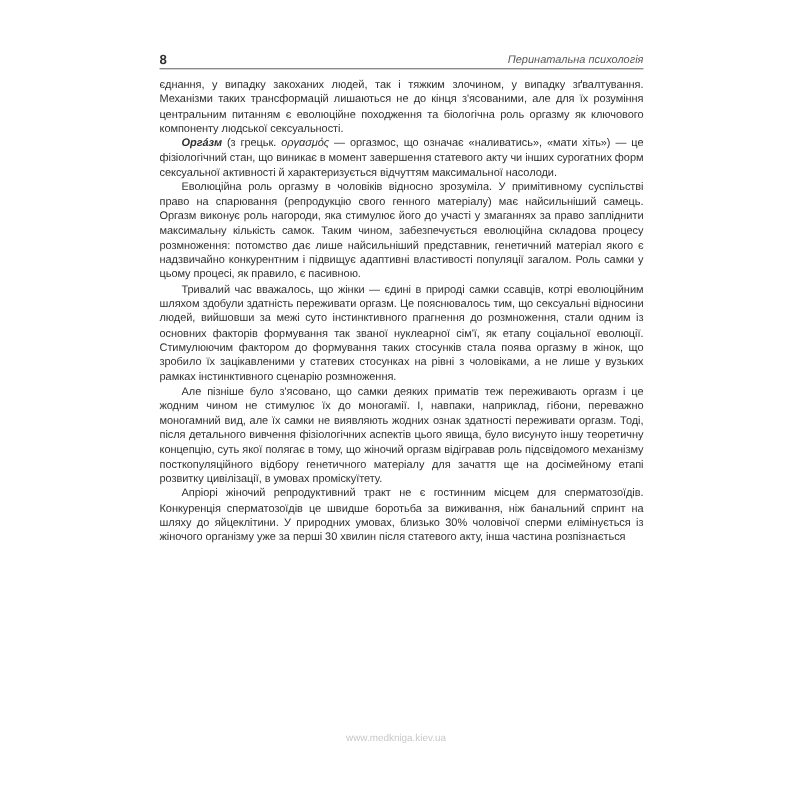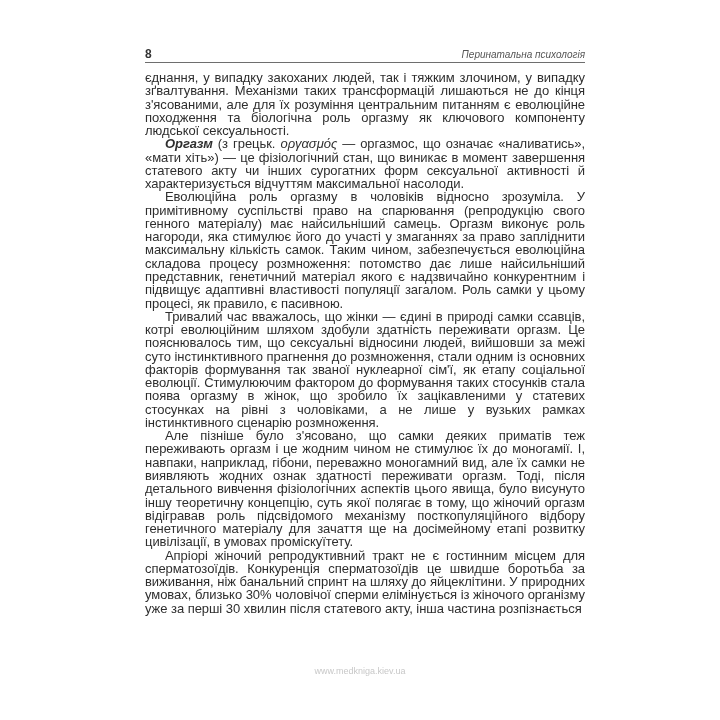--- a/index.html
+++ b/index.html
@@ -9,21 +9,21 @@
     font-family: "Liberation Sans", sans-serif; color: #2e2e2e;
   }
   .running-head {
     display: flex; justify-content: space-between; align-items: flex-end;
     border-bottom: 1.5px solid #6e6e6e; padding-bottom: 1px; height: 17px;
   }
   .page-num { font-weight: bold; font-size: 12px; color: #333; line-height: 14px; }
   .book-title { font-style: italic; font-size: 10px; color: #555; line-height: 12px; }
   .body-text {
     margin-top: 8px;
-    font-size: 13px; line-height: 13.26px; text-align: justify;
+    font-size: 10px; line-height: 13.26px; text-align: justify;
     letter-spacing: -0.05px;
   }
   .body-text p { margin: 0; text-indent: 20px; }
   .body-text p.cont { text-indent: 0; }
   .term { font-weight: bold; font-style: italic; }
   .greek { font-style: italic; }
   .watermark {
     position: absolute; left: 0; width: 720px; top: 666px; text-align: center;
     font-family: "Liberation Sans", sans-serif; font-size: 9px; color: #c8c8c8;
   }
@@ -35,21 +35,21 @@
   <div class="running-head">
     <span class="page-num">8</span>
     <span class="book-title">Перинатальна психологія</span>
   </div>
 
   <div class="body-text">
     <p class="cont">
       <span>єднання, у випадку закоханих людей, так і тяжким злочином, у випадку зґвалтування. Механізми таких трансформацій лишаються не до кінця з'ясованими, але для їх розуміння центральним питанням є еволюційне походження та біологічна роль оргазму як ключового компоненту людської сексуальності.</span>
     </p>
     <p>
-      <span class="term">Оргазм</span><span> (з грецьк. </span><span class="greek">οργασμός</span><span> — оргазмос, що означає «наливатись», «мати хіть») — це фізіологічний стан, що виникає в момент завершення статевого акту чи інших сурогатних форм сексуальної активності й характеризується відчуттям максимальної насолоди.</span>
+      <span class="term">Оргáзм</span><span> (з грецьк. </span><span class="greek">οργασμός</span><span> — оргазмос, що означає «наливатись», «мати хіть») — це фізіологічний стан, що виникає в момент завершення статевого акту чи інших сурогатних форм сексуальної активності й характеризується відчуттям максимальної насолоди.</span>
     </p>
     <p>
       <span>Еволюційна роль оргазму в чоловіків відносно зрозуміла. У примітивному суспільстві право на спарювання (репродукцію свого генного матеріалу) має найсильніший самець. Оргазм виконує роль нагороди, яка стимулює його до участі у змаганнях за право запліднити максимальну кількість самок. Таким чином, забезпечується еволюційна складова процесу розмноження: потомство дає лише найсильніший представник, генетичний матеріал якого є надзвичайно конкурентним і підвищує адаптивні властивості популяції загалом. Роль самки у цьому процесі, як правило, є пасивною.</span>
     </p>
     <p>
       <span>Тривалий час вважалось, що жінки — єдині в природі самки ссавців, котрі еволюційним шляхом здобули здатність переживати оргазм. Це пояснювалось тим, що сексуальні відносини людей, вийшовши за межі суто інстинктивного прагнення до розмноження, стали одним із основних факторів формування так званої нуклеарної сім'ї, як етапу соціальної еволюції. Стимулюючим фактором до формування таких стосунків стала поява оргазму в жінок, що зробило їх зацікавленими у статевих стосунках на рівні з чоловіками, а не лише у вузьких рамках інстинктивного сценарію розмноження.</span>
     </p>
     <p>
       <span>Але пізніше було з'ясовано, що самки деяких приматів теж переживають оргазм і це жодним чином не стимулює їх до моногамії. І, навпаки, наприклад, гібони, переважно моногамний вид, але їх самки не виявляють жодних ознак здатності переживати оргазм. Тоді, після детального вивчення фізіологічних аспектів цього явища, було висунуто іншу теоретичну концепцію, суть якої полягає в тому, що жіночий оргазм відігравав роль підсвідомого механізму посткопуляційного відбору генетичного матеріалу для зачаття ще на досімейному етапі розвитку цивілізації, в умовах проміскуїтету.</span>
     </p>

